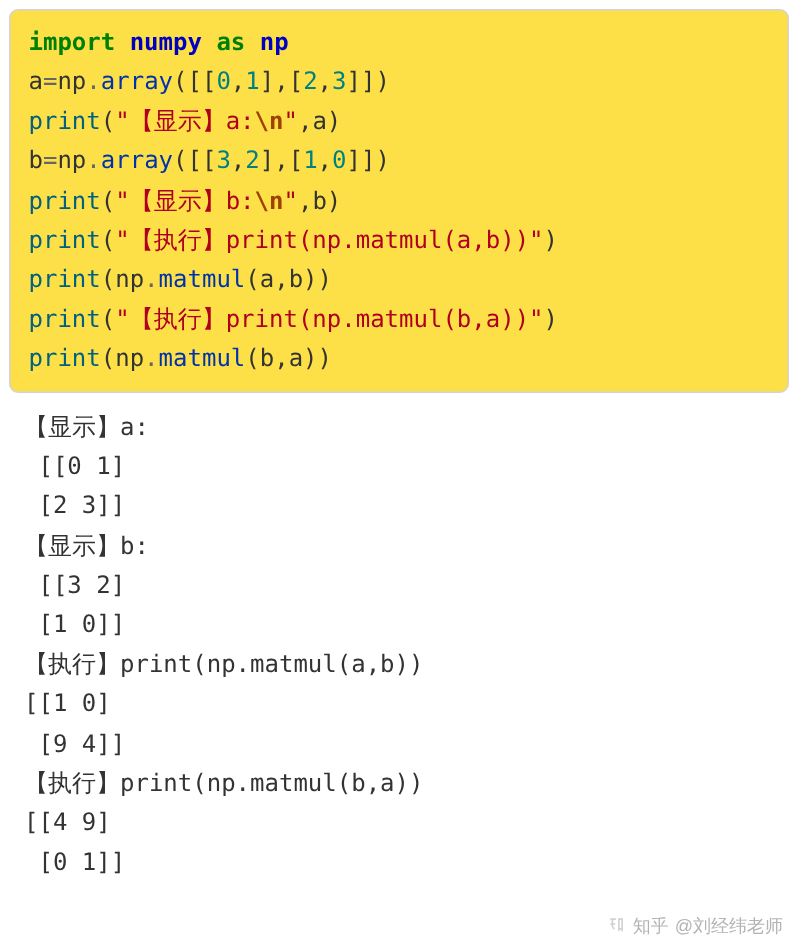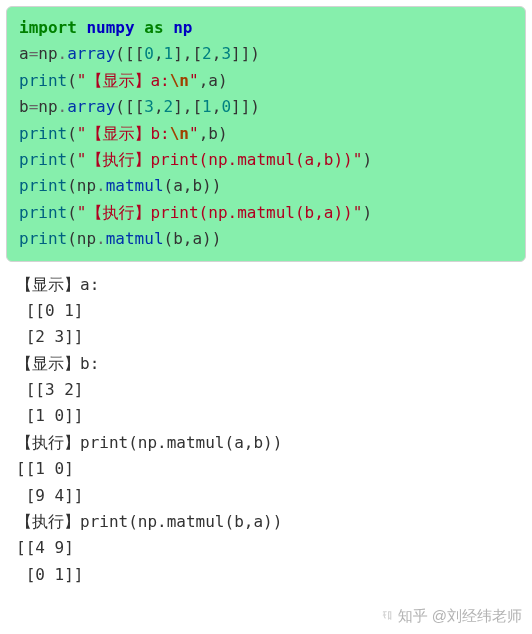--- a/index.html
+++ b/index.html
@@ -7,21 +7,21 @@
     padding: 0;
     width: 532px;
     height: 634px;
     font-family: "DejaVu Sans Mono", Consolas, monospace;
     font-size: 16px;
     background: #ffffff;
     position: relative;
     overflow: hidden;
   }
   .code-block {
-    background: #86efac;
+    background: #fde047;
     border: 1px solid #d3d3d3;
     border-radius: 6px;
     padding: 8px 12px;
     margin: 6px;
     line-height: 1.65;
     white-space: pre;
     box-sizing: border-box;
   }
   .output-block {
     padding: 4px 12px 8px 16px;
@@ -37,21 +37,21 @@
   .fn { color: #0033aa; }                     
   .num { color: #008080; }                    
   .s  { color: #b00020; }                     
   .se { color: #a04000; font-weight: bold; }  
   .call { color: #006080; }                   
   .watermark {
     position: absolute;
     bottom: 8px;
     right: 10px;
     font-family: sans-serif;
-    font-size: 15px;
+    font-size: 12px;
     color: rgba(160,160,160,0.8);
     display: flex;
     align-items: center;
     gap: 4px;
   }
   .watermark svg { width: 13px; height: 13px; opacity: 0.6; }
 </style>
 </head>
 <body>
 

